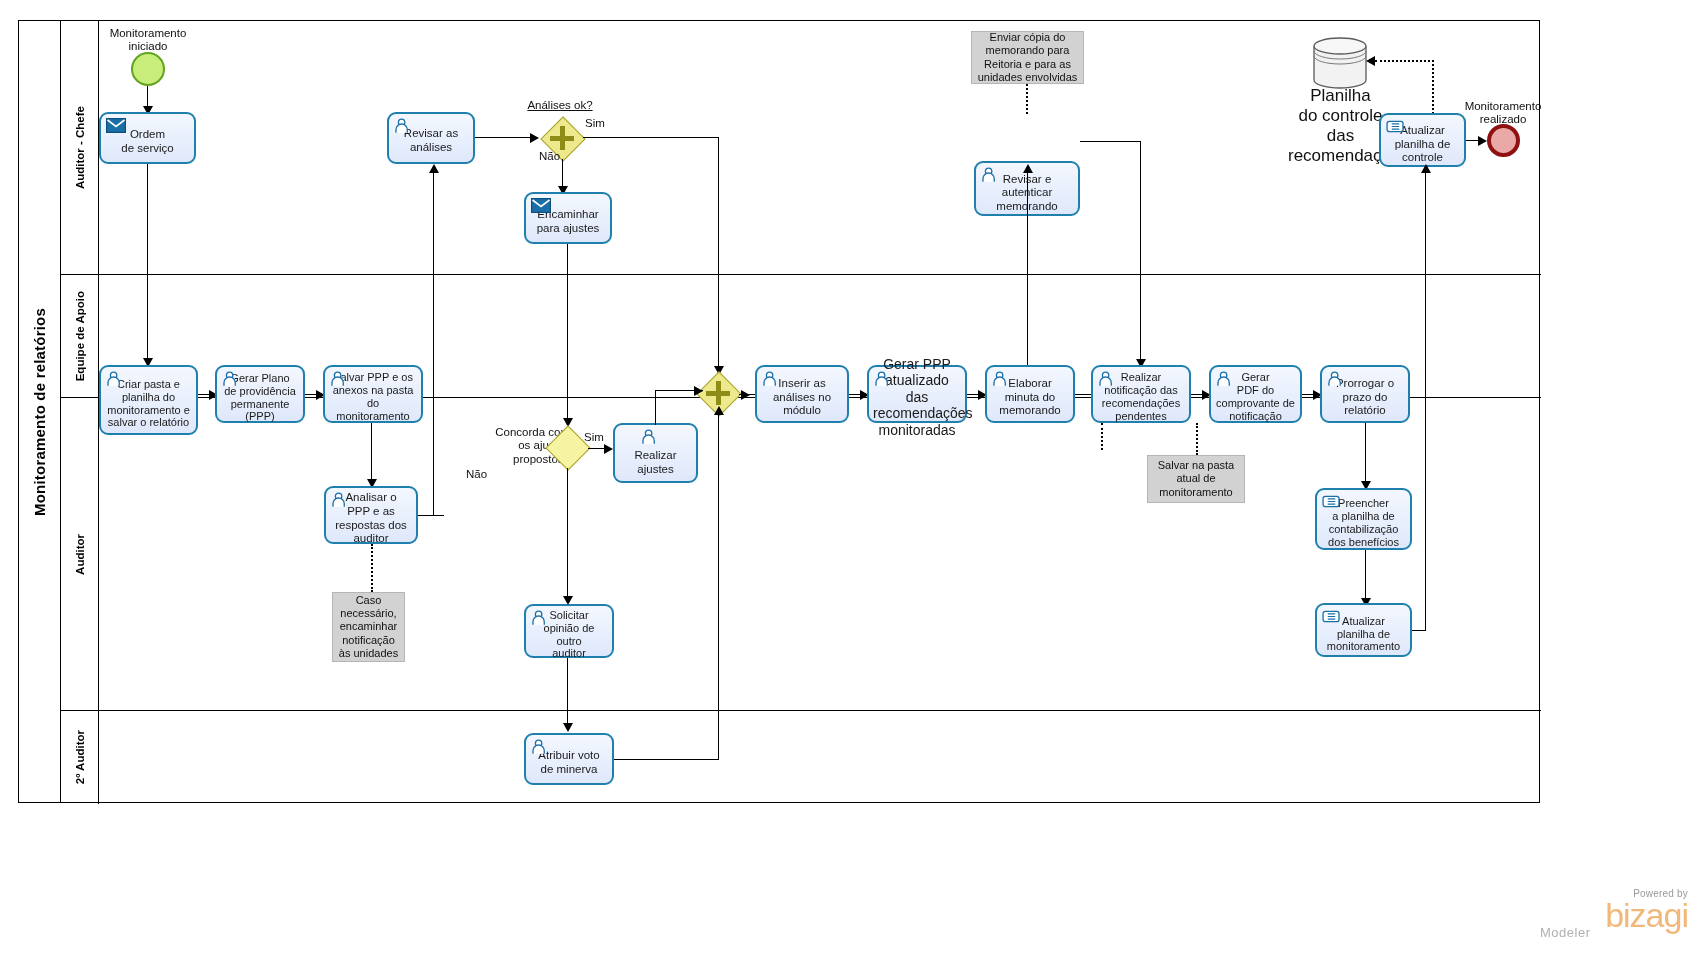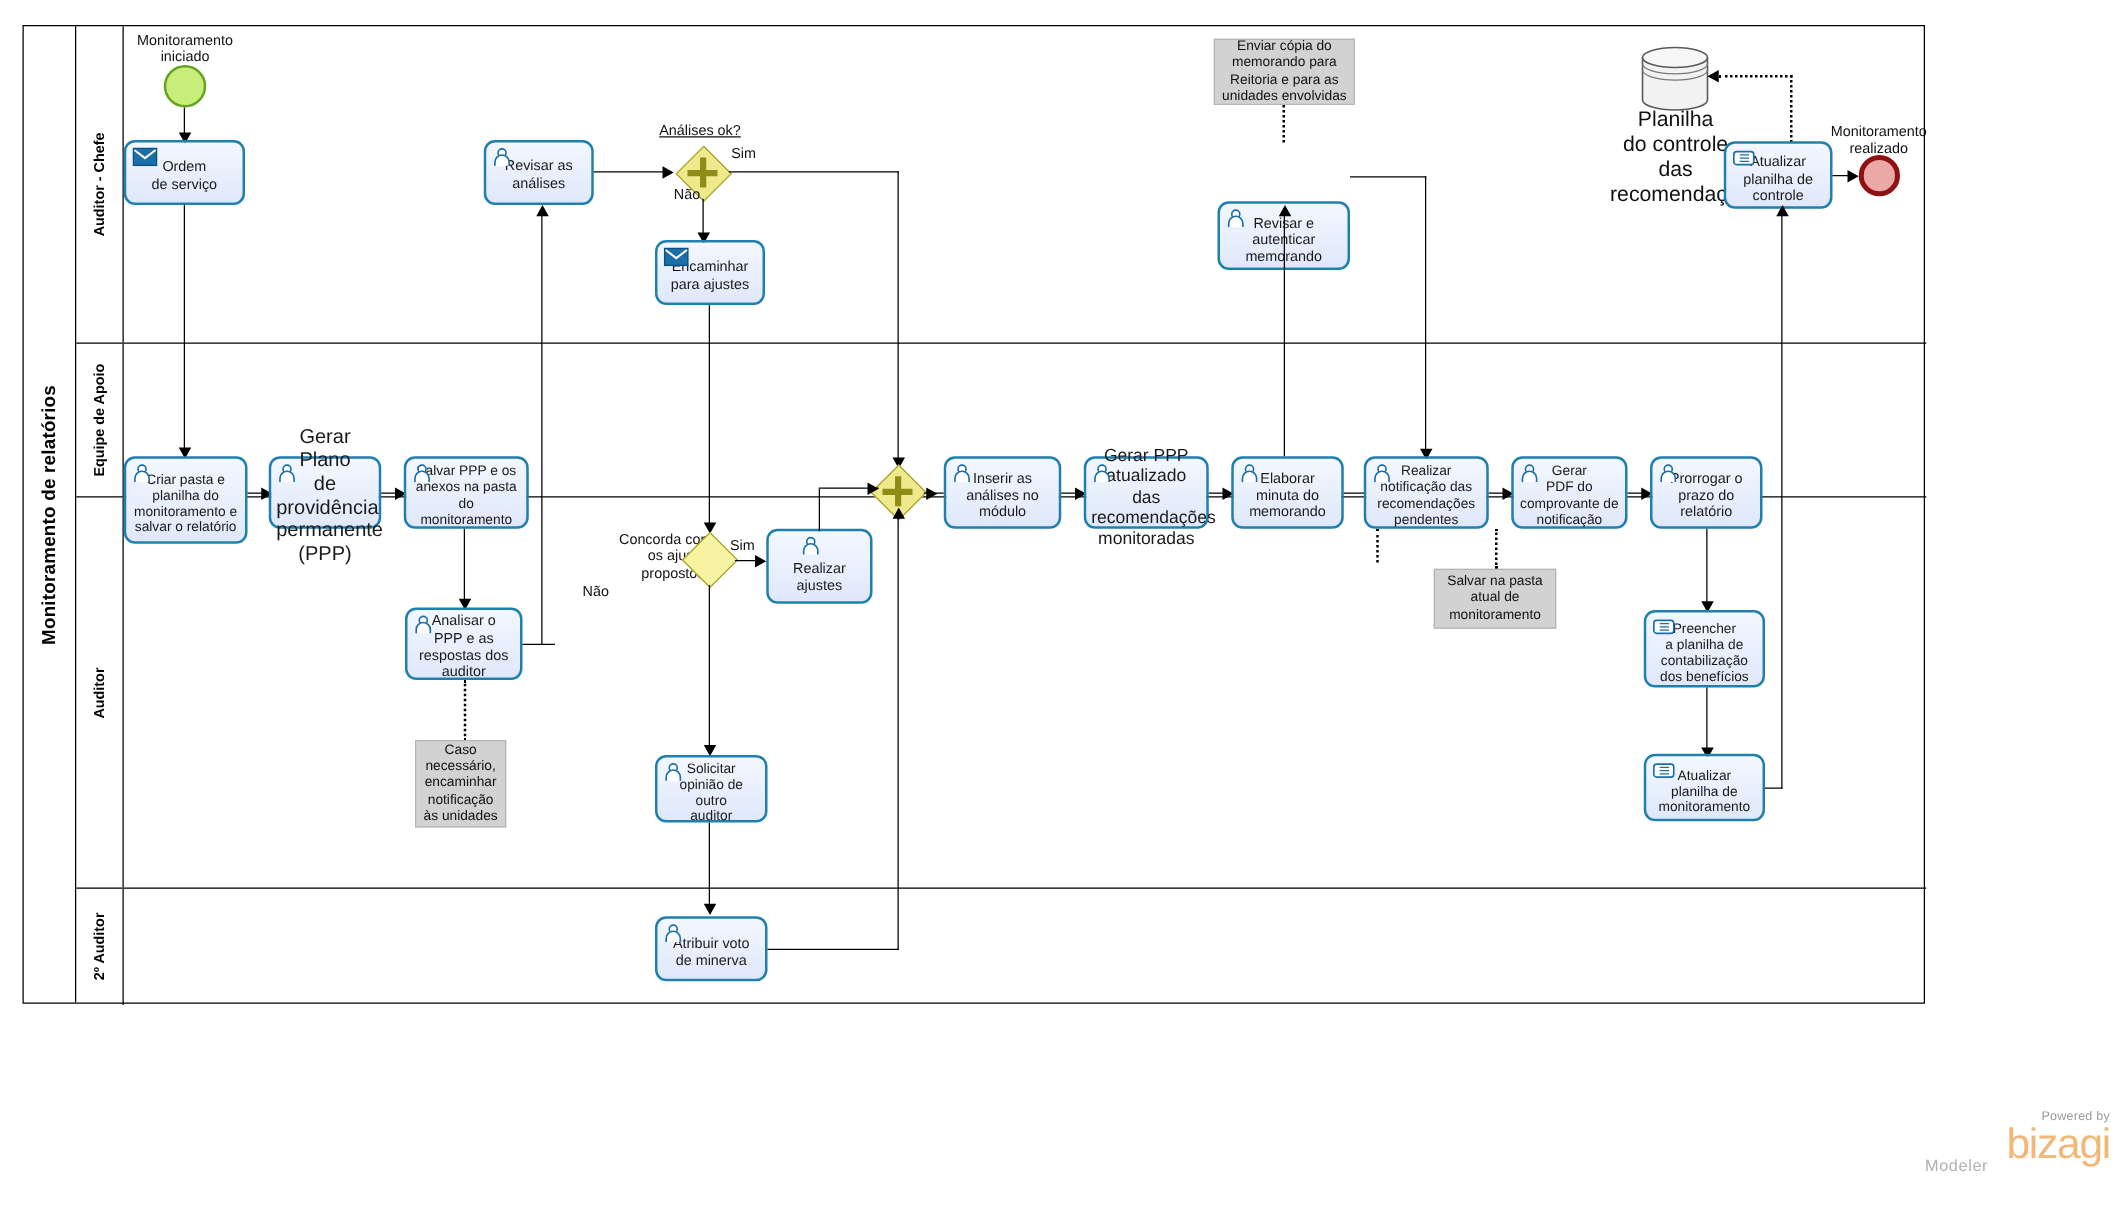--- a/index.html
+++ b/index.html
@@ -240,21 +240,21 @@
   <div class="flow h" style="left:198px;top:394px;width:16px;"></div>
   <div class="arrow right" style="left:209px;top:390px;"></div>
 
   <div class="task" style="left:215px;top:365px;width:90px;height:58px;">
     <span class="tico">
       <svg viewBox="0 0 20 17" width="19" height="16">
           <circle cx="8" cy="4.6" r="3.4" fill="#fff" stroke="#1b6fa8" stroke-width="1.4"></circle>
           <path d="M2 15.6 v-3.2 a6 6 0 0 1 12 0 v3.2" fill="#fff" stroke="#1b6fa8" stroke-width="1.4"></path>
         </svg>
     </span>
-    <span class="lbl" style="white-space:pre-line;padding-top:7px;font-size:16px;">Gerar Plano
+    <span class="lbl" style="white-space:pre-line;padding-top:7px;font-size:11px;">Gerar Plano
 de providência
 permanente
 (PPP)</span>
   </div>
 
   <div class="flow h" style="left:305px;top:394px;width:16px;"></div>
   <div class="arrow right" style="left:316px;top:390px;"></div>
 
   <div class="task" style="left:323px;top:365px;width:100px;height:58px;">
     <span class="tico">

